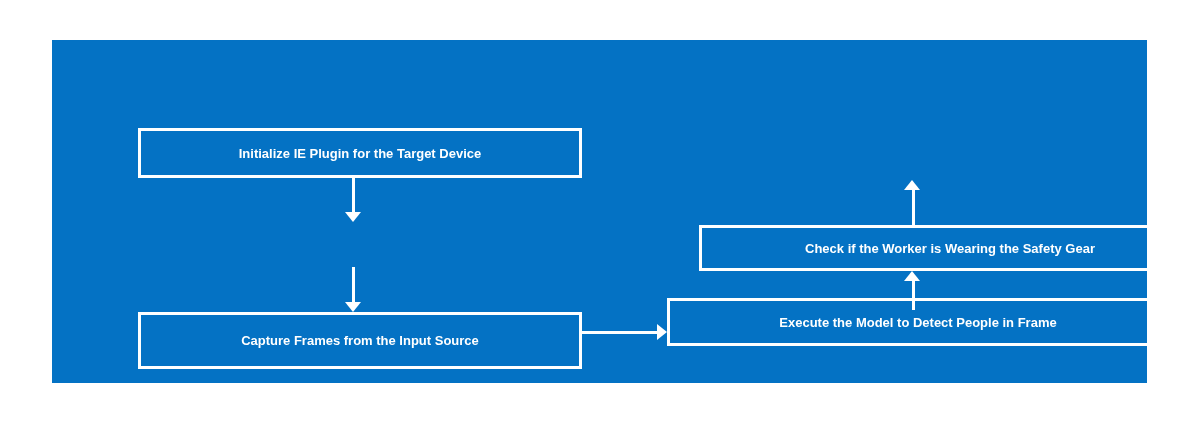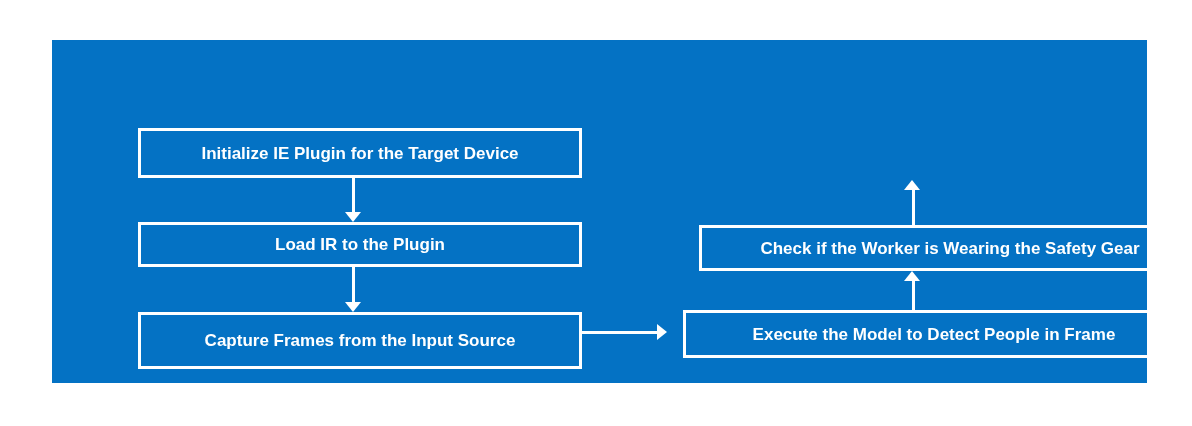--- a/index.html
+++ b/index.html
@@ -28,31 +28,31 @@
   }
   .flow-box {
     position: absolute;
     border: 3px solid var(--line);
     background: transparent;
     display: flex;
     align-items: center;
     justify-content: center;
     color: var(--text);
     font-weight: bold;
-    font-size: 17px;
+    font-size: 13px;
     line-height: 1;
     text-align: center;
     white-space: nowrap;
   }
   .b1 { left: 86px;  top: 88px;  width: 444px; height: 50px; }
   .b2 { left: 86px;  top: 182px; width: 444px; height: 45px; }
   .b3 { left: 86px;  top: 272px; width: 444px; height: 57px; }
   .b4 { left: 615px; top: 90px;  width: 502px; height: 50px; }
   .b5 { left: 615px; top: 185px; width: 502px; height: 46px; margin-left: 32px; }
-  .b6 { left: 615px; top: 270px; width: 502px; height: 48px; margin-left: 16px; }
+  .b6 { left: 615px; top: 258px; width: 502px; height: 48px; }
 
   .shaft-v { position: absolute; width: 3px; background: var(--line); }
   .shaft-h { position: absolute; height: 3px; background: var(--line); }
   .head { position: absolute; width: 0; height: 0; }
   .head-down {
     border-left: 8px solid transparent;
     border-right: 8px solid transparent;
     border-top: 10px solid var(--line);
   }
   .head-up {
@@ -82,21 +82,20 @@
   .a5-shaft { left: 860px; top: 150px; height: 35px; }
   .a5-head  { left: 852px; top: 140px; }
 </style>
 </head>
 <body>
 
 <div class="canvas">
   <div class="panel">
 
     <div class="flow-box b1">Initialize IE Plugin for the Target Device</div>
-    <div class="flow-box b2">Load IR to the Plugin</div>
     <div class="flow-box b3">Capture Frames from the Input Source</div>
 
     <div class="flow-box b5">Check if the Worker is Wearing the Safety Gear</div>
     <div class="flow-box b6">Execute the Model to Detect People in Frame</div>
 
     <div>
       <div class="shaft-v a1-shaft"></div>
       <div class="head head-down a1-head"></div>
     </div>
 

